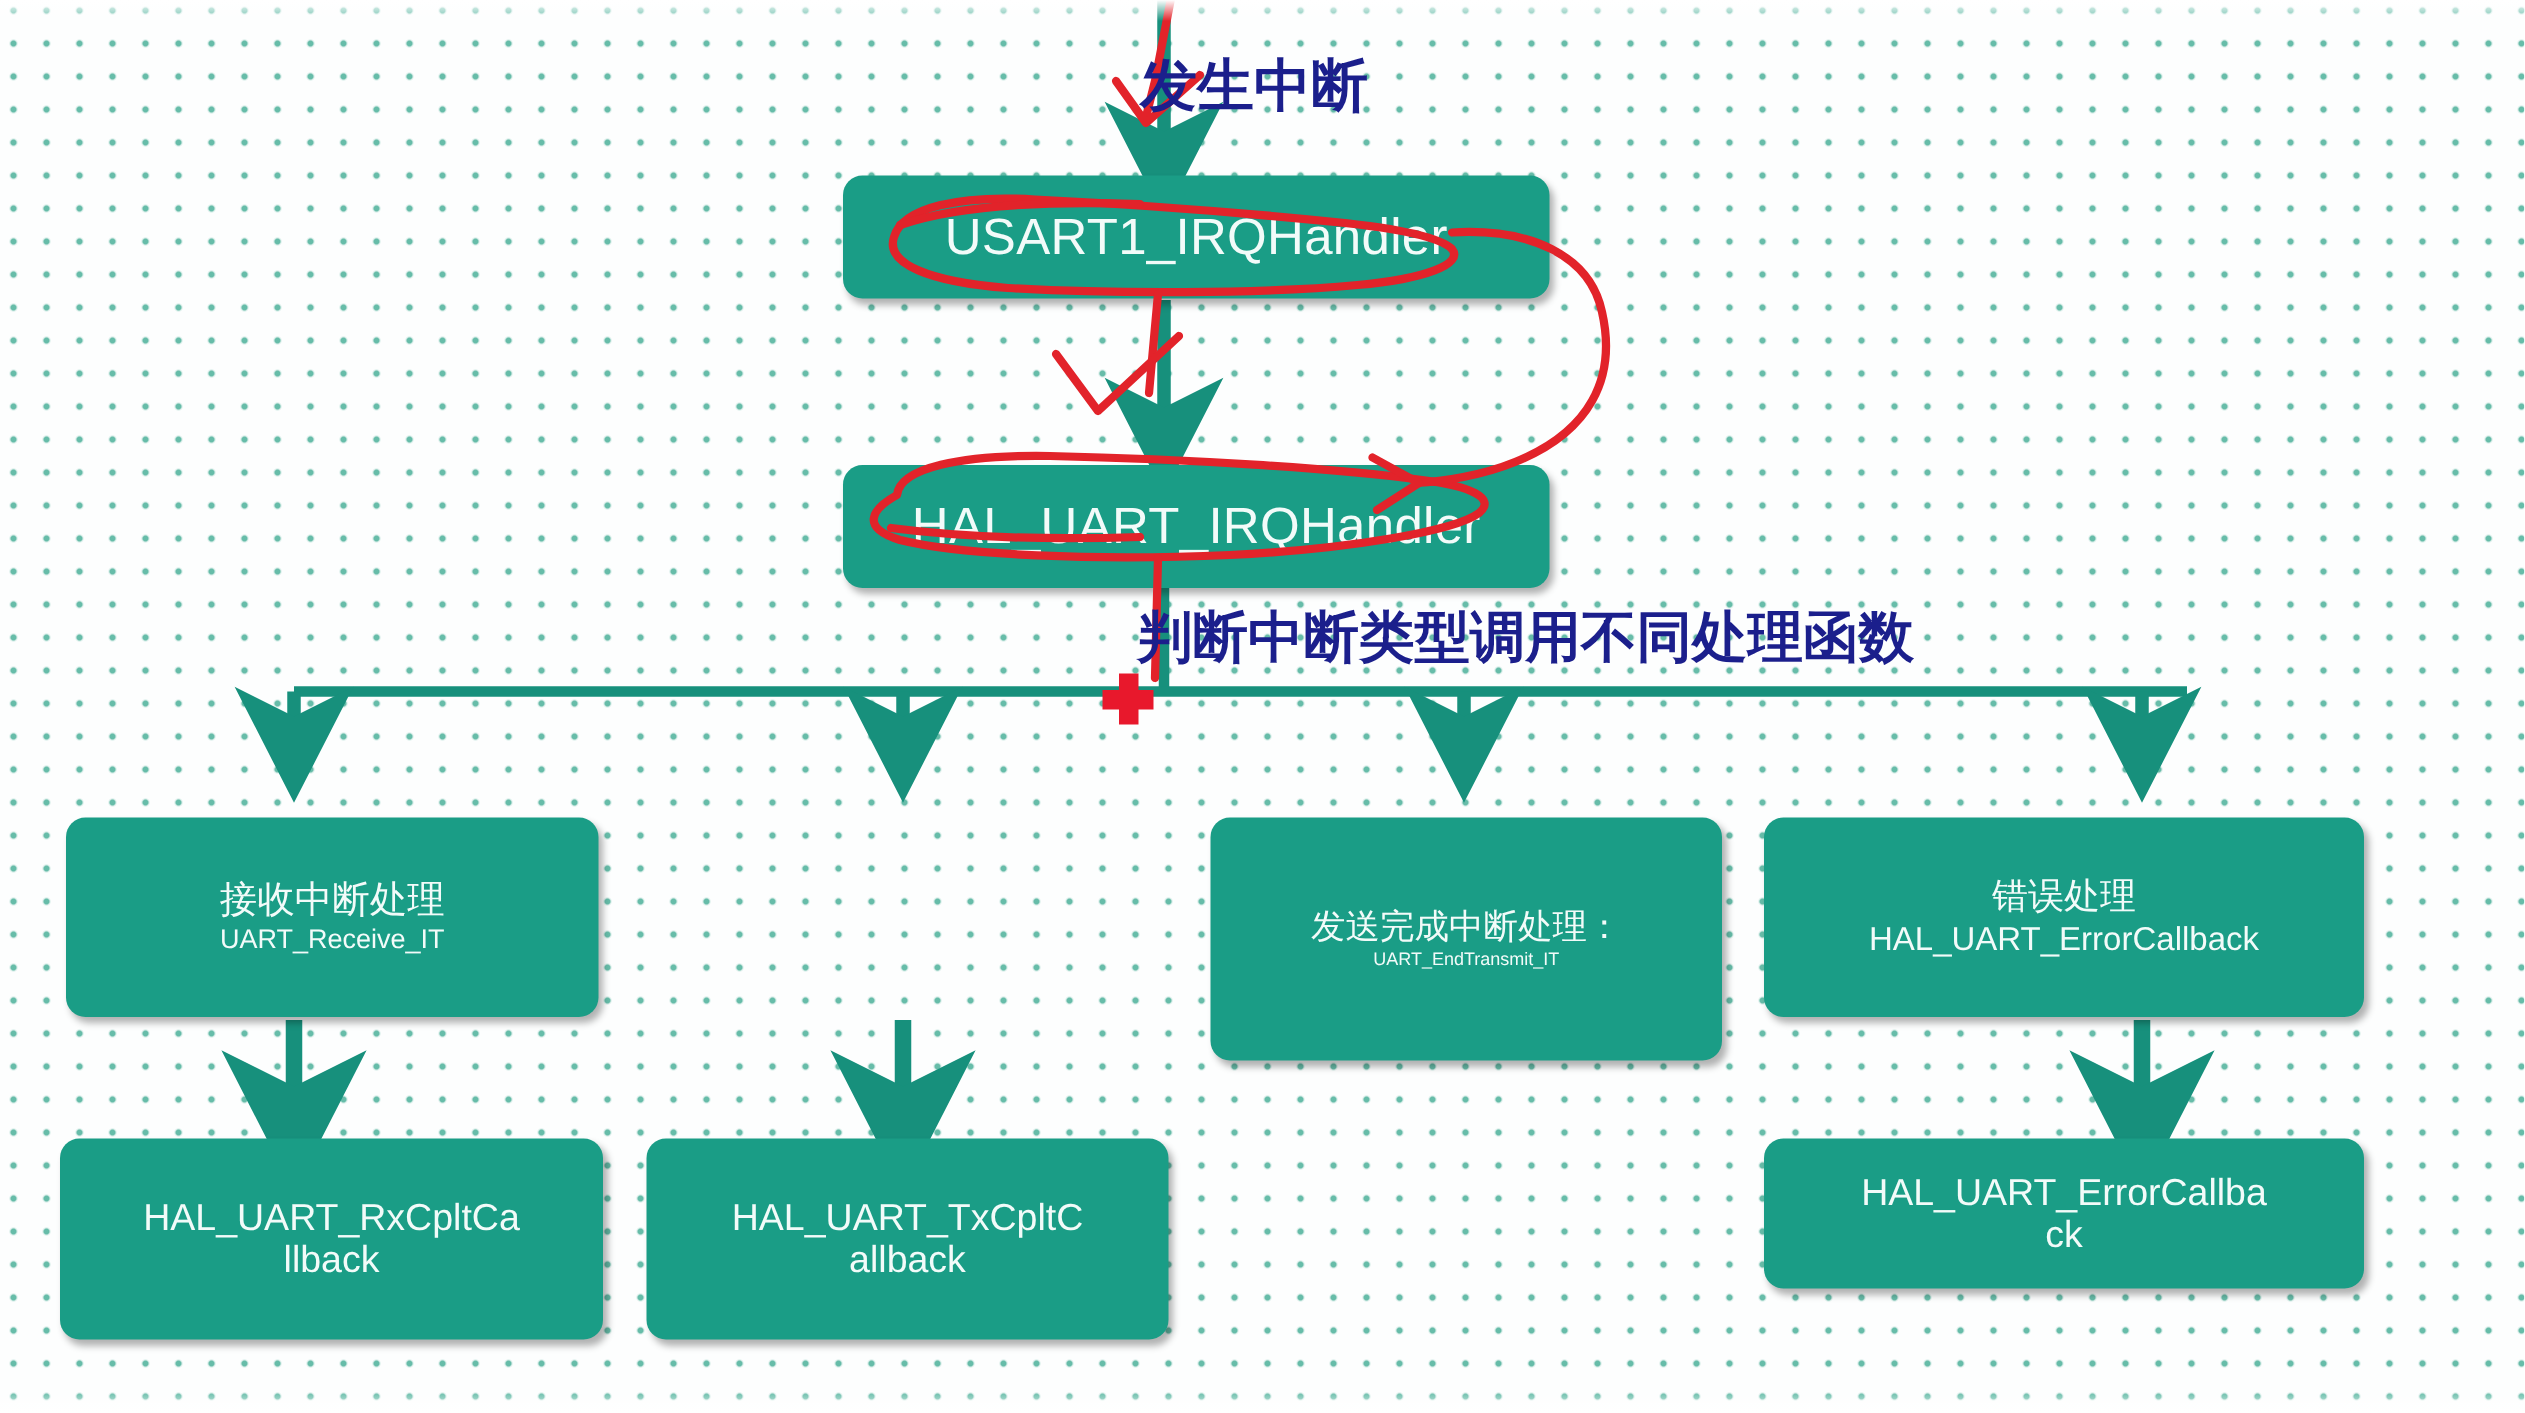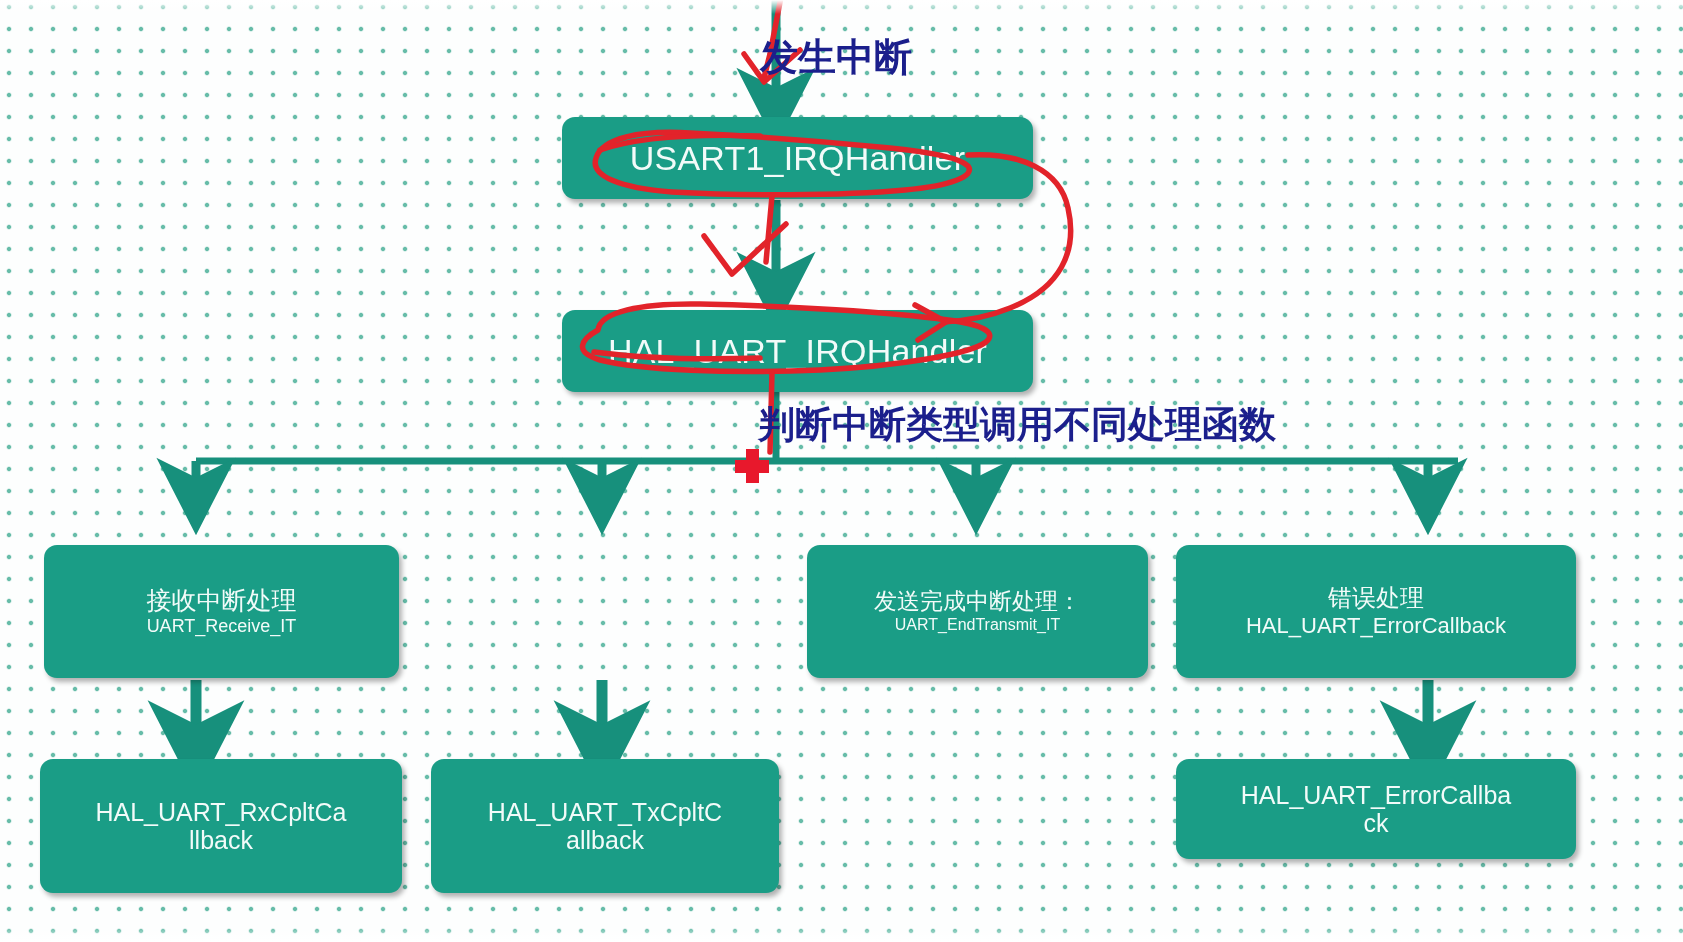--- a/index.html
+++ b/index.html
@@ -70,21 +70,21 @@
   .node-top {
     font-size: 34px;
     letter-spacing: 0.2px;
   }
   .node-top .ln1 { font-size: 34px; }
 
   
   .node-mid .ln1 { font-size: 25px; margin-bottom: 2px; }
   .node-mid .ln2 { font-size: 18px; }
   .node-mid.small .ln1 { font-size: 23px; }
-  .node-mid.small .ln2 { font-size: 16px; }
+  .node-mid.small .ln2 { font-size: 12px; }
   .node-mid.err .ln1 { font-size: 24px; }
   .node-mid.err .ln2 { font-size: 22px; }
 
   
   .node-bot {
     font-size: 25px;
   }
   .node-bot .wrapline { display: block; }
 
   .cursor-plus {
@@ -172,21 +172,21 @@
   <div class="node node-top" style="left:562px; top:310px; width:471px; height:82px;">
     <span class="ln1">HAL_UART_IRQHandler</span>
   </div>
 
   <div class="node node-mid" style="left:44px; top:545px; width:355px; height:133px;">
     <span class="ln1">接收中断处理</span>
     <span class="ln2">UART_Receive_IT</span>
   </div>
 
 
-  <div class="node node-mid small" style="left:807px; top:545px; width:341px; height:133px;">
+  <div class="node node-mid small" style="left:807px; top:545px; width:341px; height:162px;">
     <span class="ln1">发送完成中断处理：</span>
     <span class="ln2">UART_EndTransmit_IT</span>
   </div>
 
   <div class="node node-mid err" style="left:1176px; top:545px; width:400px; height:133px;">
     <span class="ln1">错误处理</span>
     <span class="ln2">HAL_UART_ErrorCallback</span>
   </div>
 
   <div class="node node-bot" style="left:40px; top:759px; width:362px; height:134px;text-align:right;">

